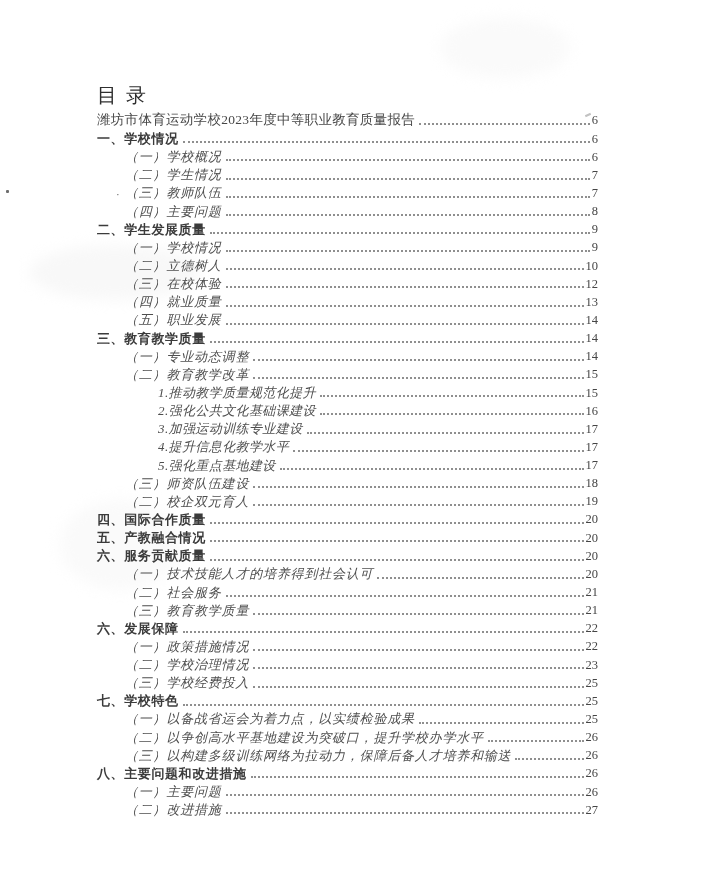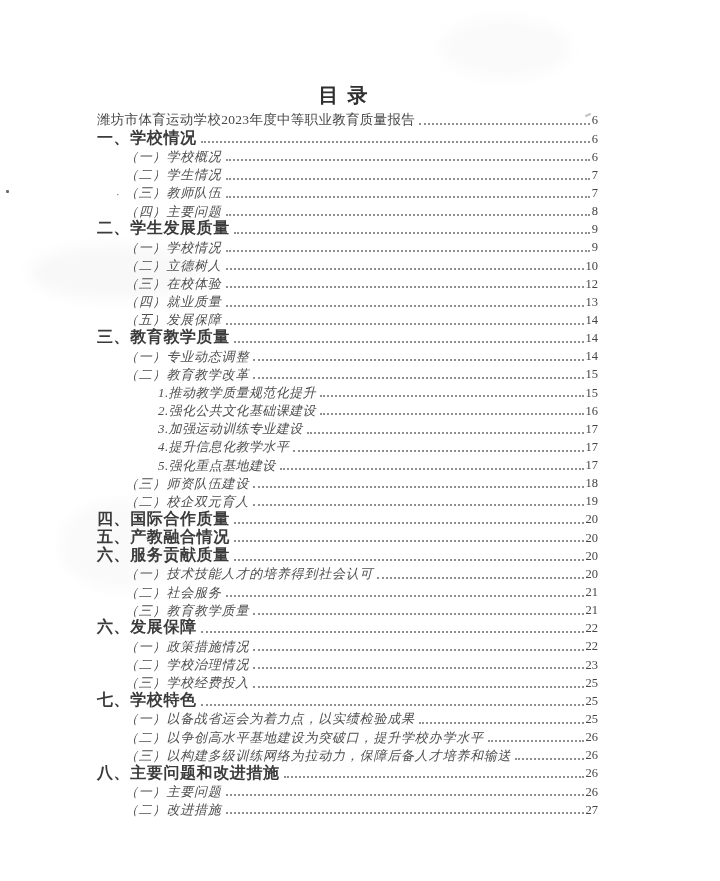--- a/index.html
+++ b/index.html
@@ -35,23 +35,23 @@
   .speck2 {
     position: absolute; left: 585px; top: 114px;
     width: 6px; height: 2px; background: #c2c2c2; transform: rotate(-25deg);
   }
 
   .doc-title {
     position: absolute;
     top: 82px;
     left: 97px;
     width: 501px;
-    text-align: center;
+    text-align: left;
     font-size: 20px;
-    font-weight: bold;
+    font-weight: normal;
     letter-spacing: 9px;
     color: #2f2f2f;
     font-family: "Liberation Serif", serif;
   }
 
   .toc {
     position: absolute;
     left: 97px;
     top: 110px;
     width: 501px;
@@ -81,21 +81,21 @@
   }
 
   .doc .lbl {
     font-size: 13.5px;
     color: #474747;
     letter-spacing: 0.3px;
   }
   .chapter .lbl {
     font-family: "Liberation Sans", sans-serif;
     font-weight: bold;
-    font-size: 16px;
+    font-size: 13px;
     color: #3b3b3b;
     letter-spacing: 0.6px;
   }
   .sub .lbl {
     font-size: 13px;
     font-style: italic;
     color: #4e4e4e;
     letter-spacing: 0.8px;
   }
   .item .lbl {
@@ -180,21 +180,21 @@
     <span class="lbl">（三）在校体验</span>
     <span class="leader"></span>
     <span class="pg">12</span>
   </div>
       <div class="row lvl1 sub">
     <span class="lbl">（四）就业质量</span>
     <span class="leader"></span>
     <span class="pg">13</span>
   </div>
       <div class="row lvl1 sub">
-    <span class="lbl">（五）发展保障</span>
+    <span class="lbl">（五）职业发展</span>
     <span class="leader"></span>
     <span class="pg">14</span>
   </div>
       <div class="row lvl0 chapter">
     <span class="lbl">三、教育教学质量</span>
     <span class="leader"></span>
     <span class="pg">14</span>
   </div>
       <div class="row lvl1 sub">
     <span class="lbl">（一）专业动态调整</span>

